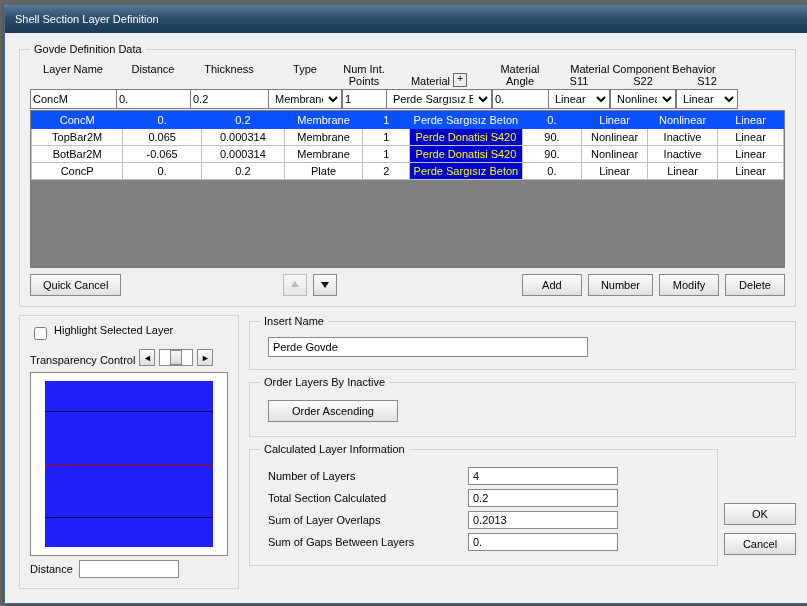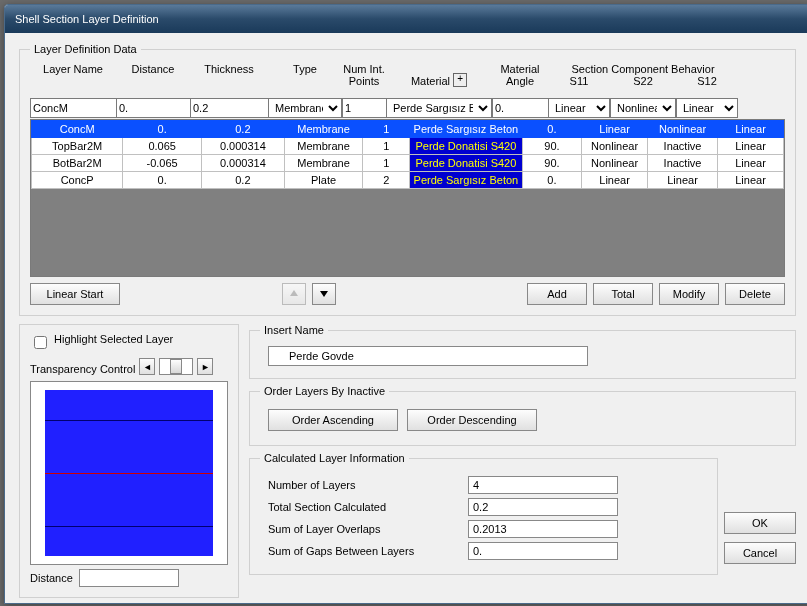--- a/index.html
+++ b/index.html
@@ -2,21 +2,21 @@
 <html><head>
 <meta charset="utf-8">
 <style>
 * { box-sizing: border-box; font-family: "Segoe UI", Tahoma, sans-serif; font-size: 11px; }
 body { margin: 0; background: #6b6b6b; padding: 4px; }
 .window { width: 807px; height: 600px; background: #fff; border: 1px solid #4a6a8a; border-radius: 4px 4px 0 0; overflow: hidden; box-shadow: 0 2px 8px rgba(0,0,0,0.4); }
 .titlebar { height: 28px; background: linear-gradient(to bottom, #5a7a9a 0%, #2a4a6a 50%, #1a3a5a 100%); color: #fff; padding: 6px 10px; display: flex; align-items: center; }
 .content { padding: 10px 14px; background: #f0f0f0; height: calc(100% - 28px); }
 fieldset { border: 1px solid #d0d0d0; margin: 0 0 8px 0; padding: 8px 10px 10px 10px; }
 legend { padding: 0 4px; color: #000; }
-.headers { display: flex; margin-bottom: 11px; }
+.headers { display: flex; margin-bottom: 2px; }
 .headers div { text-align: center; font-size: 11px; line-height: 12px; }
 .w-name { width: 86px; } .w-dist { width: 74px; } .w-thick { width: 78px; }
 .w-type { width: 74px; } .w-pts { width: 44px; } .w-mat { width: 106px; }
 .w-ang { width: 56px; } .w-s11 { width: 62px; } .w-s22 { width: 66px; } .w-s12 { width: 62px; }
 .inputs-row { display: flex; margin-bottom: 1px; }
 .inputs-row input, .inputs-row select { height: 20px; border: 1px solid #7a7a7a; padding: 1px 2px; background: #fff; }
 .inputs-row input { border-right: 0; }
 .inputs-row select { font-size: 11px; }
 .table-wrap { border: 1px solid #7a7a7a; background: #808080; height: 158px; position: relative; overflow-y: scroll; }
 .table-wrap table { width: 100%; border-collapse: collapse; table-layout: fixed; }
@@ -34,58 +34,58 @@
 .slider-btn { width: 16px; height: 17px; border: 1px solid #888; background: linear-gradient(to bottom,#fdfdfd,#e0e0e0); display:inline-flex; align-items:center; justify-content:center; font-size:9px; }
 .slider-track { width: 34px; height: 17px; border: 1px solid #888; background: #fff; position: relative; }
 .slider-thumb { position: absolute; left: 10px; top: 0; width: 12px; height: 15px; background: linear-gradient(to bottom,#fdfdfd,#d8d8d8); border: 1px solid #888; }
 .preview { width: 198px; height: 184px; border: 1px solid #888; background: #fff; margin-bottom: 4px; position: relative; }
 .preview-stack { position: absolute; left: 14px; right: 14px; top: 8px; bottom: 8px; background: #2020ff; }
 .preview-line { position: absolute; left: 0; right: 0; height: 1px; background: #000070; }
 .preview-mid { background: #c00; }
 .dist-row { display: flex; align-items: center; gap: 6px; }
 .dist-row input { width: 100px; height: 18px; border: 1px solid #888; background: #fff; }
 .right-pane fieldset { margin-bottom: 6px; }
-.sect-name input { width: 320px; height: 20px; border: 1px solid #888; padding: 2px 20px; margin: 2px 0 2px 8px; }
+.sect-name input { width: 320px; height: 20px; border: 1px solid #888; padding: 2px 4px; margin: 2px 0 2px 8px; }
 .order-row { display: flex; gap: 9px; padding: 4px 8px; }
 .calc-row { display: flex; align-items: center; margin: 4px 0 4px 8px; }
 .calc-row label { width: 200px; }
 .calc-row input { width: 150px; height: 18px; border: 1px solid #888; background: #fff; padding: 1px 4px; }
 .action-col { display: flex; flex-direction: column; gap: 8px; align-items: center; padding-top: 60px; margin-left: 6px; }
 .plus-btn { width: 14px; height: 14px; border: 1px solid #666; font-size: 10px; line-height: 10px; text-align: center; background: #eee; margin-left: 3px; cursor:pointer; }
 .tbl-scroll::-webkit-scrollbar { width: 16px; }
 .tbl-scroll::-webkit-scrollbar-track { background: #e8e8e8; }
 .tbl-scroll::-webkit-scrollbar-thumb { background: #c0c0c0; border: 1px solid #888; }
 </style>
 </head>
 <body>
 
 <div class="window">
   <div class="titlebar">
     <span>Shell Section Layer Definition</span>
   </div>
   <div class="content">
 
     <fieldset>
-      <legend>Layer Definition Data</legend>
+      <legend>Govde Definition Data</legend>
 
       <div class="headers">
         <div class="w-name">Layer Name</div>
         <div class="w-dist">Distance</div>
         <div class="w-thick">Thickness</div>
         <div class="w-type">Type</div>
         <div class="w-pts" style="white-space:pre-line">Num Int.
 Points</div>
         <div class="w-mat" style="display:flex;justify-content:center;align-items:flex-end">
           <span>Material</span>
           <span class="plus-btn">+</span>
         </div>
         <div class="w-ang" style="white-space:pre-line">Material
 Angle</div>
         <div style="width:190px">
-          <div>Section Component Behavior</div>
+          <div>Material Component Behavior</div>
           <div style="display:flex">
             <div class="w-s11">S11</div>
             <div class="w-s22">S22</div>
             <div class="w-s12">S12</div>
           </div>
         </div>
       </div>
 
       <div class="inputs-row">
         <input class="w-name" value="ConcM" style="">
@@ -161,35 +161,35 @@
                 <td>0.</td>
                 <td>Linear</td>
                 <td>Linear</td>
                 <td>Linear</td>
               </tr>
             </tbody>
         </table>
       </div>
 
       <div class="btn-row">
-        <button class="btn" style="min-width:90px">Linear Start</button>
+        <button class="btn" style="min-width:90px">Quick Cancel</button>
         <div style="flex:0 0 150px"></div>
         <button class="arrow-btn" style="opacity:.5">
           <svg width="10" height="10">
               <path d="M5 1 L9 7 L1 7 Z" fill="#888"></path>
             </svg>
         </button>
         <button class="arrow-btn">
           <svg width="10" height="10">
               <path d="M1 2 L9 2 L5 8 Z" fill="#000"></path>
             </svg>
         </button>
         <div style="flex:1"></div>
         <button class="btn">Add</button>
-        <button class="btn">Total</button>
+        <button class="btn">Number</button>
         <button class="btn">Modify</button>
         <button class="btn">Delete</button>
       </div>
     </fieldset>
 
     <div class="lower">
 
       <fieldset class="left-pane">
         <div class="chk-row">
           <input type="checkbox" style="">
@@ -219,21 +219,20 @@
       <div class="right-pane">
         <fieldset class="sect-name">
           <legend>Insert Name</legend>
           <input value="Perde Govde" style="">
         </fieldset>
 
         <fieldset>
           <legend>Order Layers By Inactive</legend>
           <div class="order-row">
             <button class="btn" style="min-width:130px">Order Ascending</button>
-            <button class="btn" style="min-width:130px">Order Descending</button>
           </div>
         </fieldset>
 
         <div style="display:flex">
           <fieldset style="flex:1">
             <legend>Calculated Layer Information</legend>
             <div class="calc-row">
                 <label>Number of Layers</label>
                 <input readonly="" value="4" style="">
               </div>

